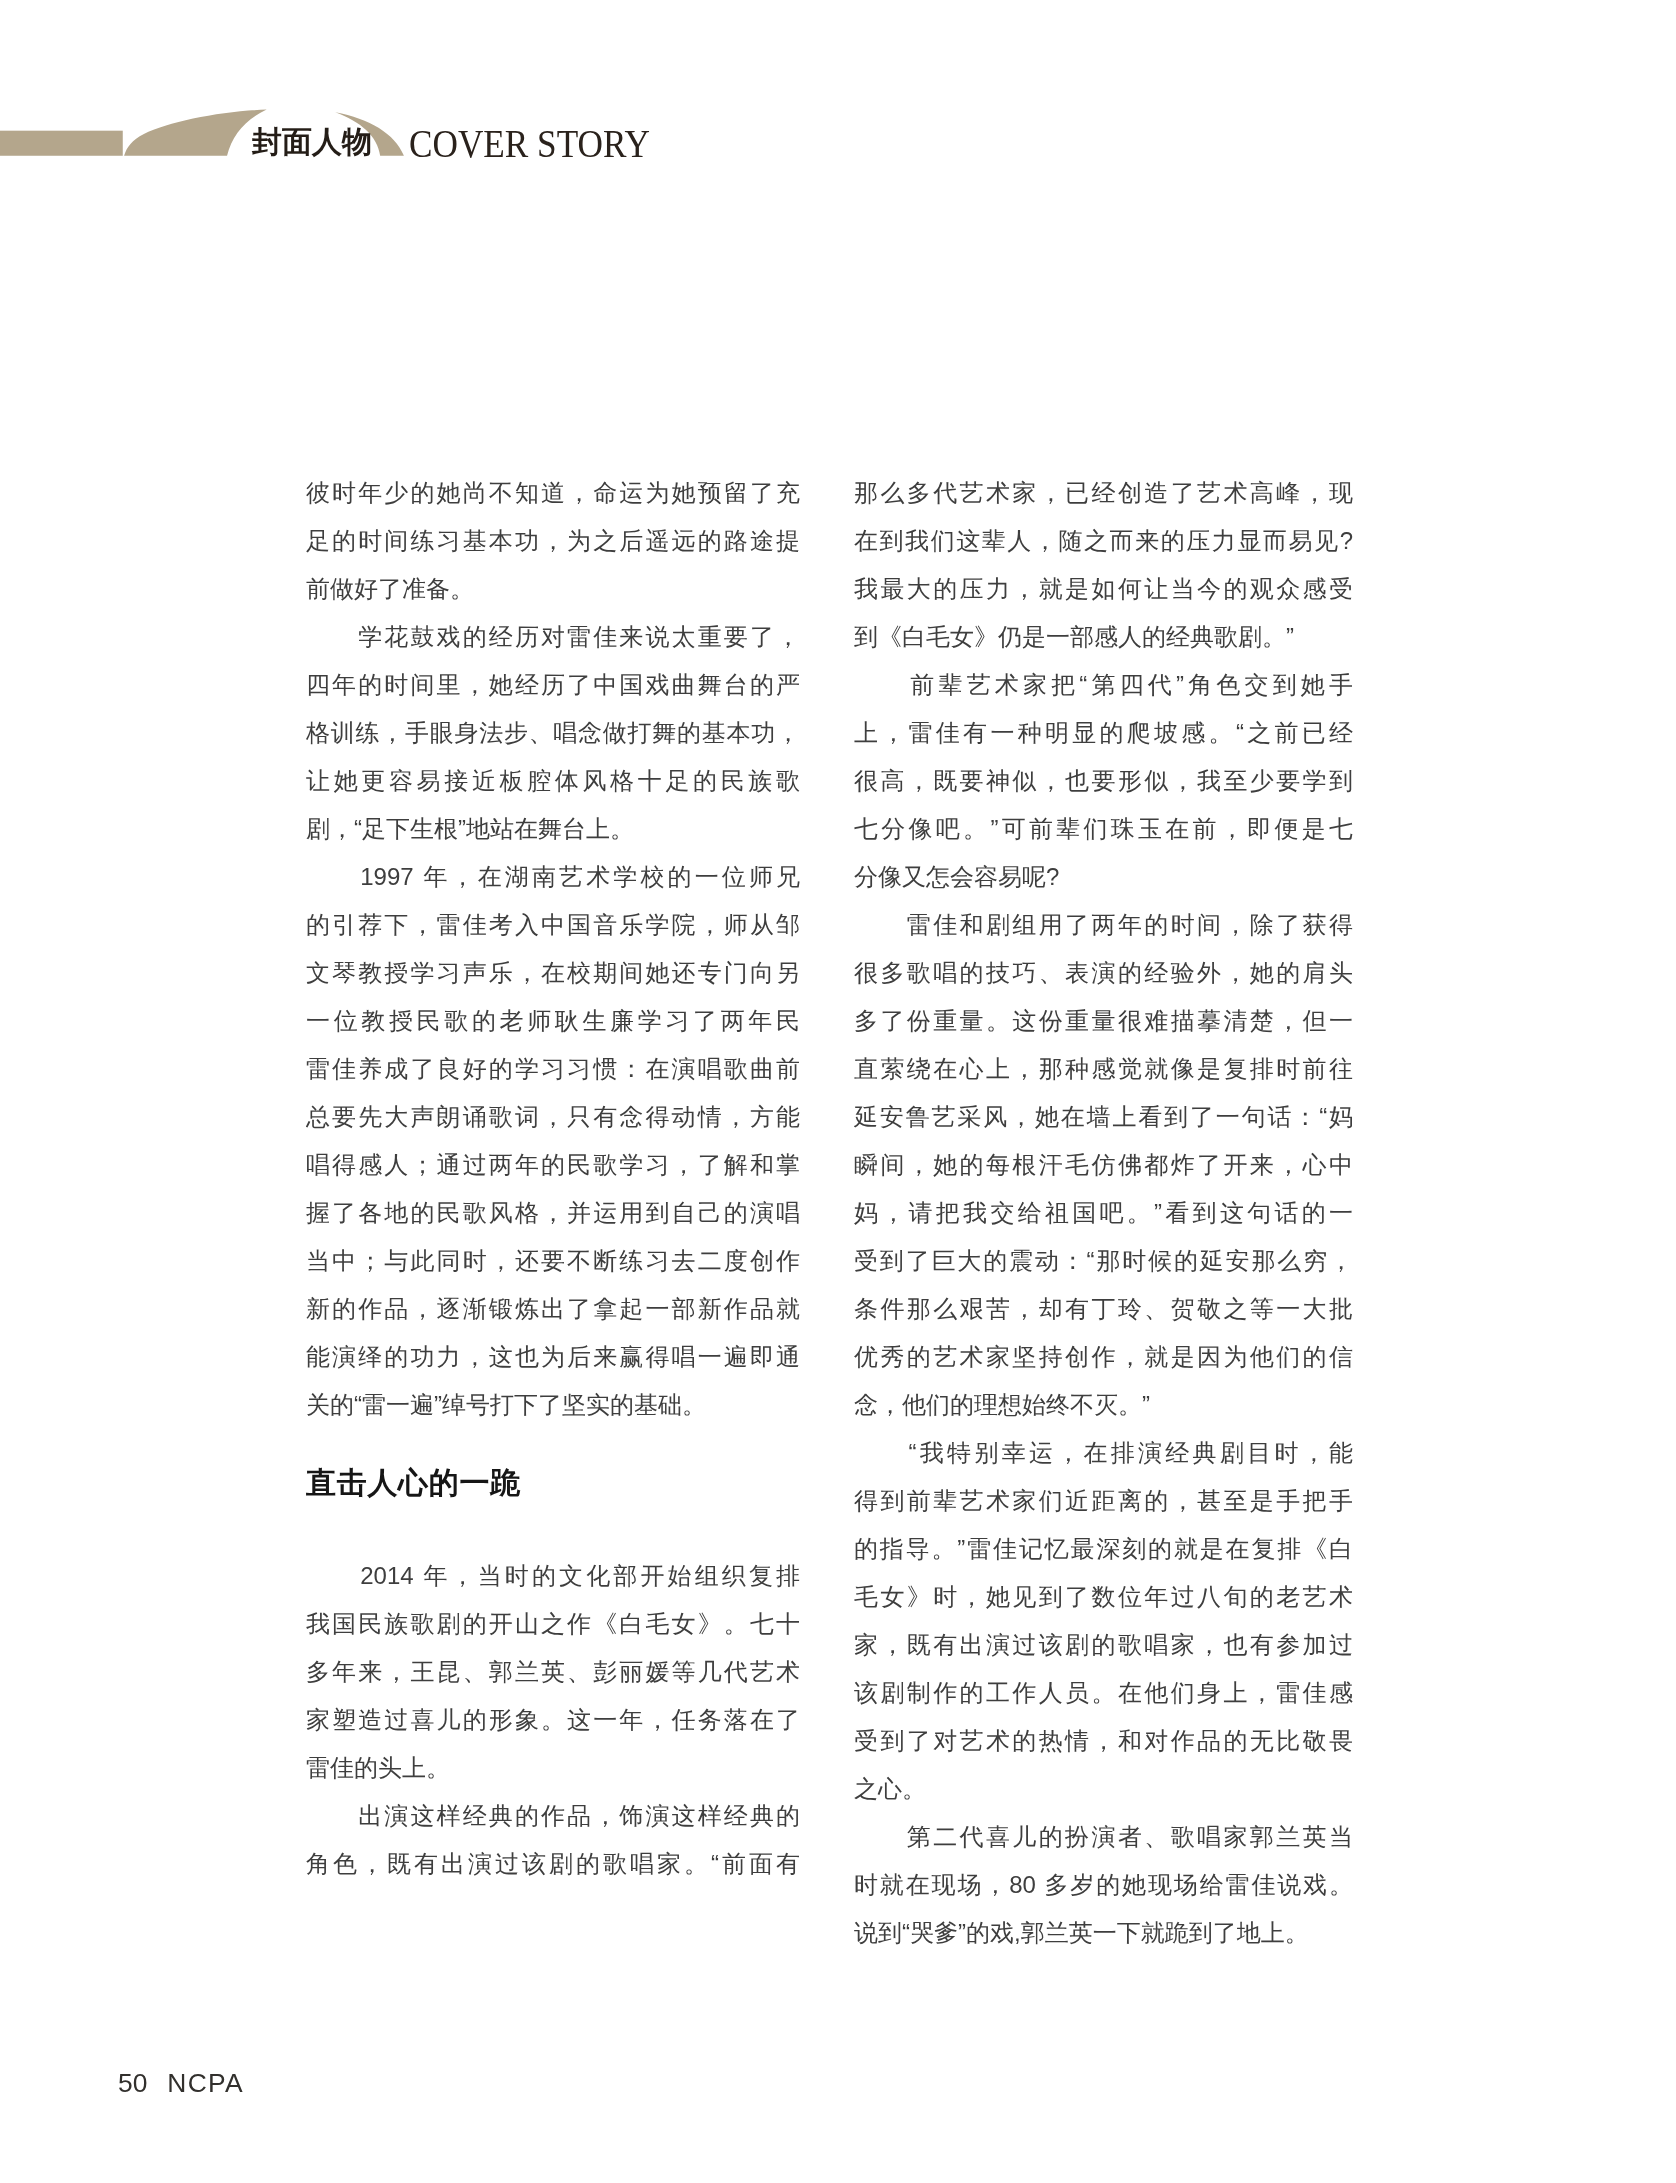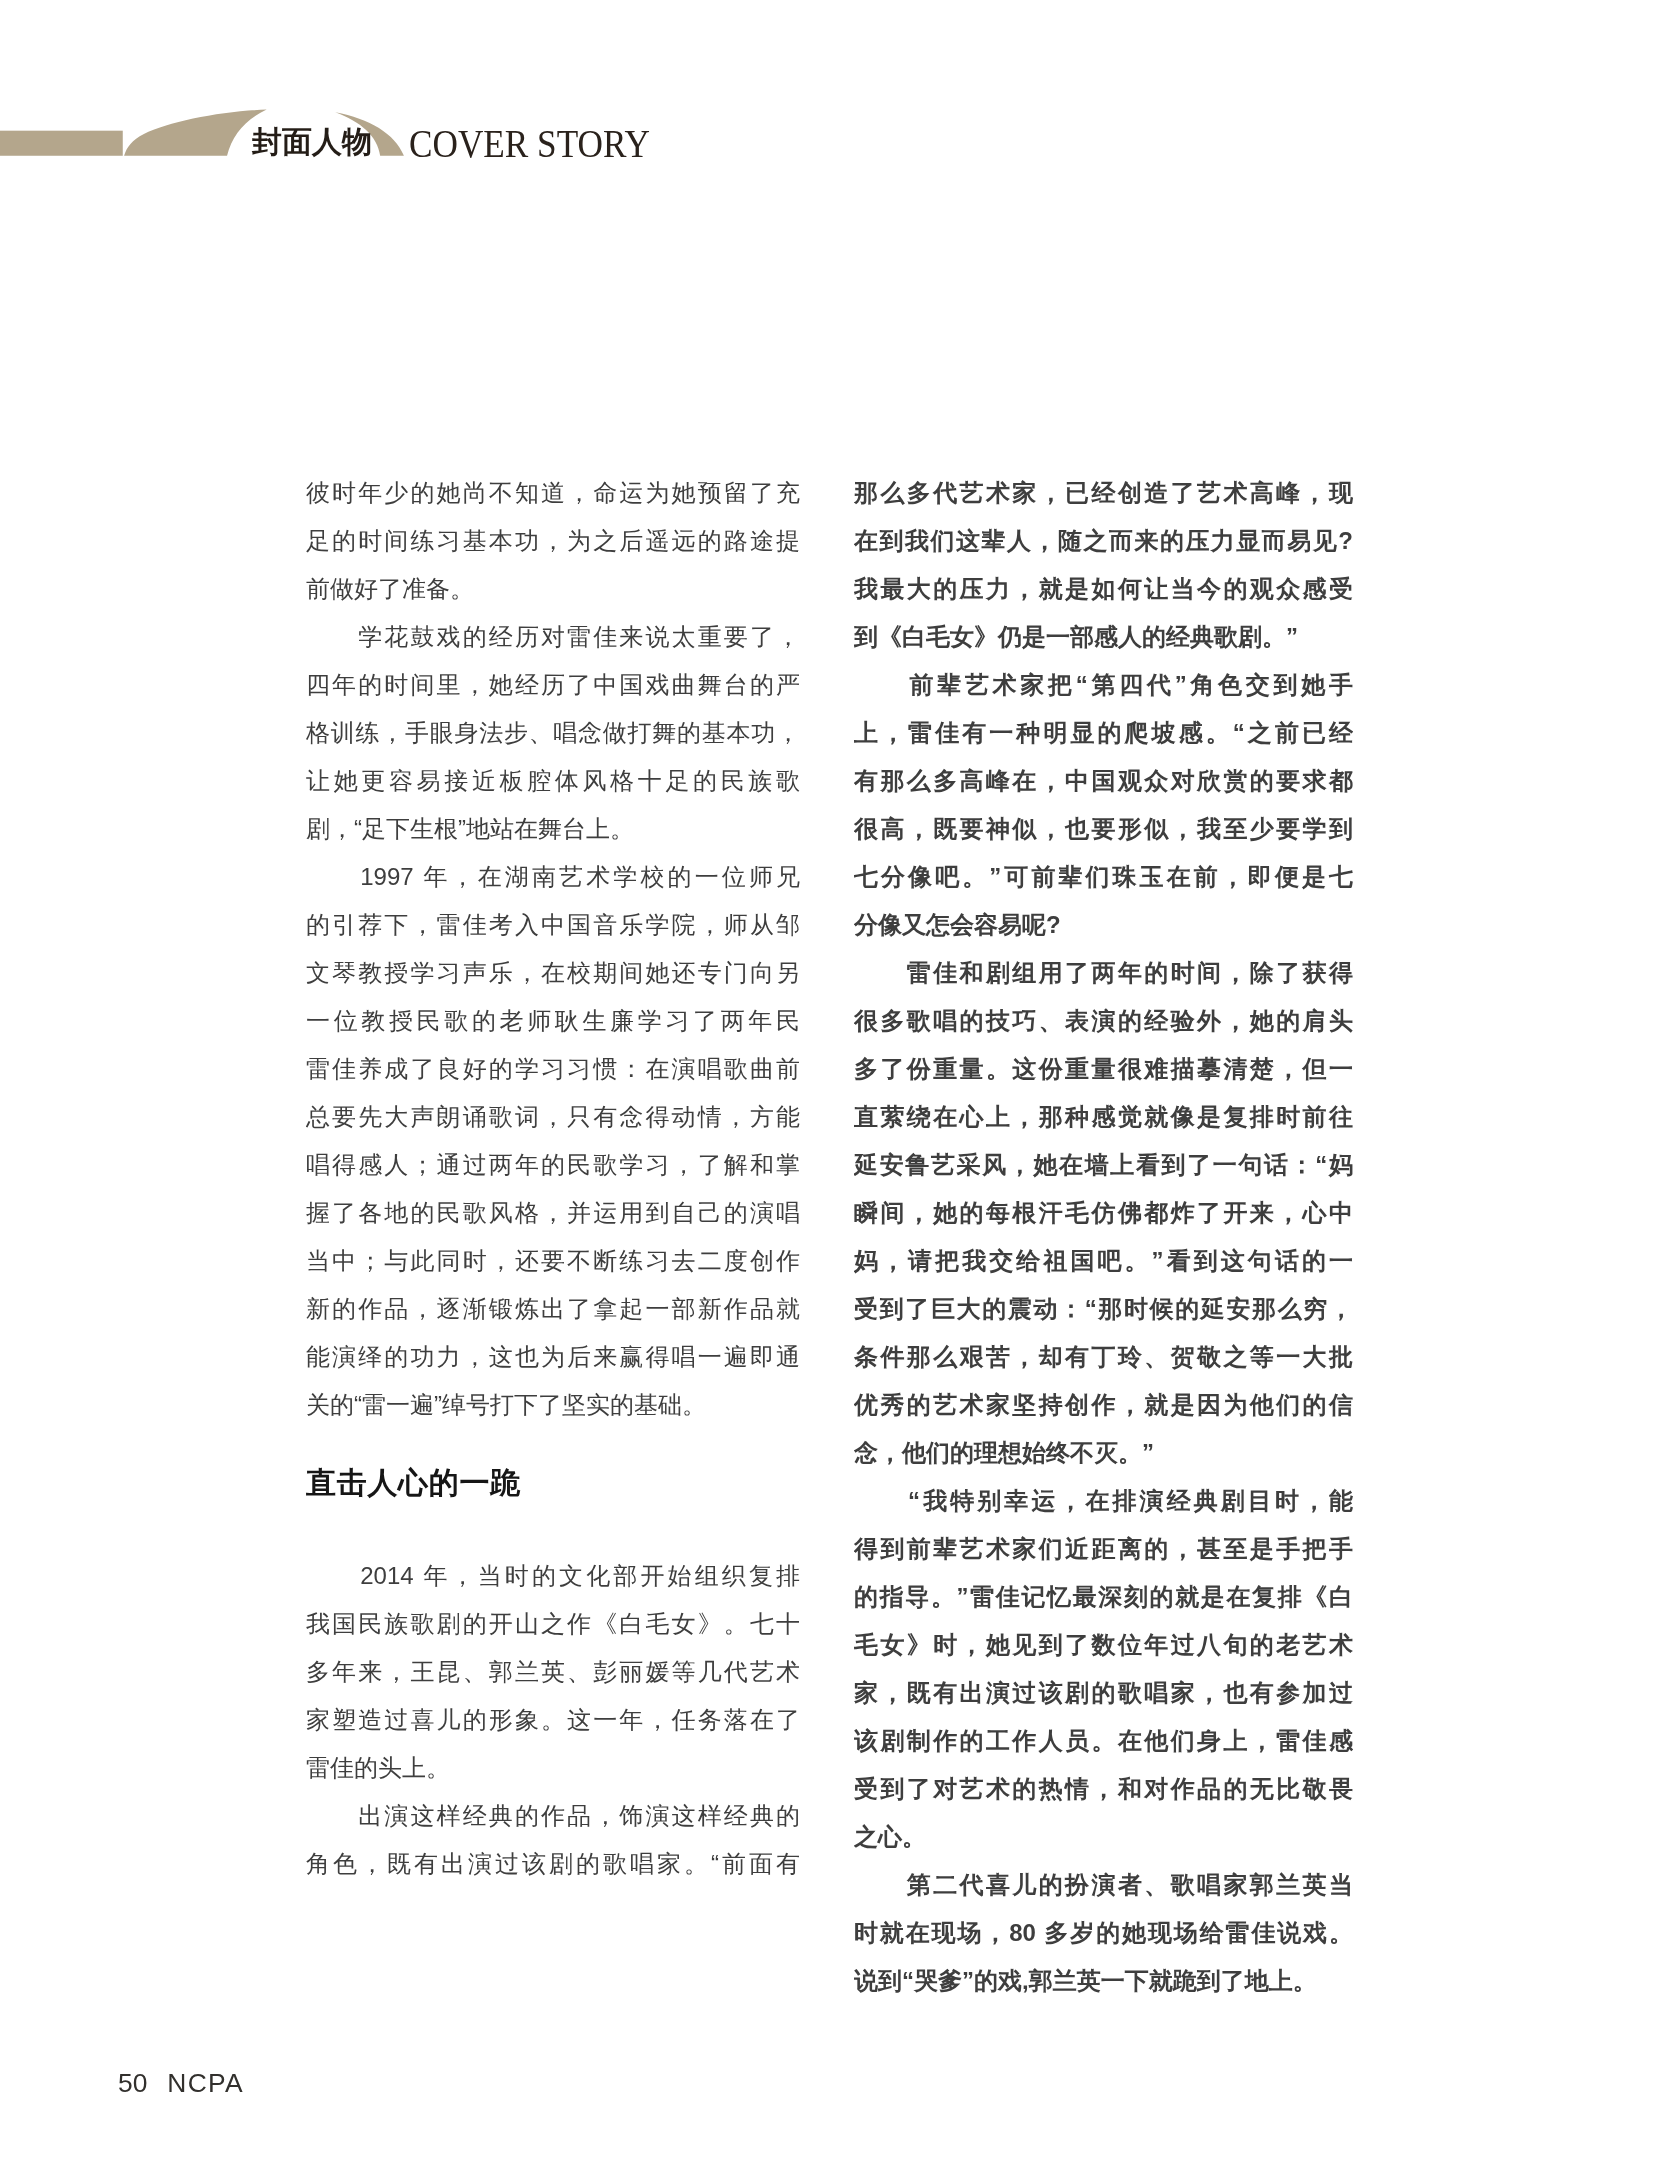--- a/index.html
+++ b/index.html
@@ -41,21 +41,21 @@
     transform: scaleX(0.88);
     transform-origin: left center;
   }
 
   
   .col {
     position: absolute;
     top: 469px;
   }
   .col-left  { left: 306px;  width: 494px; }
-  .col-right { left: 854px; width: 499px; font-weight: bold; }
+  .col-right { left: 854px; width: 499px; }
 
   .line {
     height: 48px;
     line-height: 48px;
     font-size: 24px;
     color: #3e3e3e;
     text-align: justify;
     text-align-last: justify;
     overflow: hidden;
   }
@@ -129,21 +129,20 @@
         <div class="line">　　出演这样经典的作品，饰演这样经典的</div>
         <div class="line">角色，既有出演过该剧的歌唱家。“前面有</div>
       </div>
     <div class="col col-right">
         <div class="line">那么多代艺术家，已经创造了艺术高峰，现</div>
         <div class="line">在到我们这辈人，随之而来的压力显而易见?</div>
         <div class="line">我最大的压力，就是如何让当今的观众感受</div>
         <div class="line end">到《白毛女》仍是一部感人的经典歌剧。”</div>
         <div class="line">　　前辈艺术家把“第四代”角色交到她手</div>
         <div class="line">上，雷佳有一种明显的爬坡感。“之前已经</div>
-        <div class="line">有那么多高峰在，中国观众对欣赏的要求都</div>
         <div class="line">很高，既要神似，也要形似，我至少要学到</div>
         <div class="line">七分像吧。”可前辈们珠玉在前，即便是七</div>
         <div class="line end">分像又怎会容易呢?</div>
         <div class="line">　　雷佳和剧组用了两年的时间，除了获得</div>
         <div class="line">很多歌唱的技巧、表演的经验外，她的肩头</div>
         <div class="line">多了份重量。这份重量很难描摹清楚，但一</div>
         <div class="line">直萦绕在心上，那种感觉就像是复排时前往</div>
         <div class="line">延安鲁艺采风，她在墙上看到了一句话：“妈</div>
         <div class="line">瞬间，她的每根汗毛仿佛都炸了开来，心中</div>
         <div class="line">妈，请把我交给祖国吧。”看到这句话的一</div>

